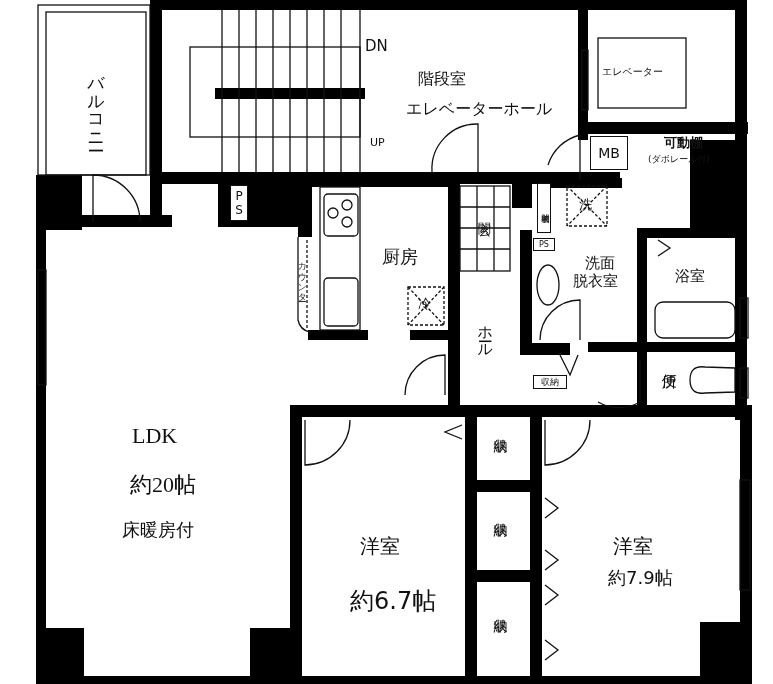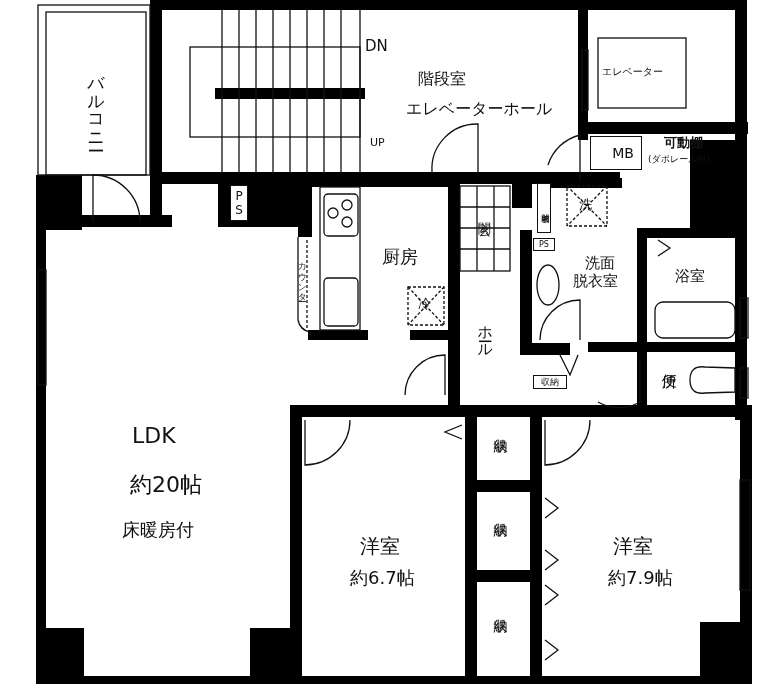--- a/index.html
+++ b/index.html
@@ -1,21 +1,21 @@
 <!DOCTYPE html>
 <html><head>
 <meta charset="utf-8">
 <style>
   html, body { margin:0; padding:0; background:#ffffff; }
   body { width:773px; height:684px; position:relative; overflow:hidden;
          font-family: "DejaVu Sans", "Liberation Sans", sans-serif; color:#111; }
   #plan { position:absolute; left:0; top:0; width:773px; height:684px; }
   .lbl { position:absolute; color:#111; white-space:nowrap; line-height:1.15; text-align:center; }
   .vert { writing-mode: vertical-rl; text-orientation: upright; letter-spacing:0; }
-  .big { font-size:22px; }
+  .big { font-size:22px;font-family:Liberation Serif, serif; }
   .med { font-size:17px; }
   .sm  { font-size:12px; }
   .xs  { font-size:9px; }
   .boxlbl { position:absolute; background:#fff; border:1.5px solid #111; display:flex;
             align-items:center; justify-content:center; }
 </style>
 </head>
 <body>
 
 <svg id="plan" viewBox="0 0 773 684" xmlns="http://www.w3.org/2000/svg">
@@ -152,21 +152,21 @@
 
 <div class="lbl med vert" style="left:86px; top:64px;">バルコニー</div>
 
 <div class="lbl sm" style="left:365px; top:38px; font-size:15px;">DN</div>
 <div class="lbl sm" style="left:370px; top:137px; font-size:11px;">UP</div>
 <div class="lbl med" style="left:418px; top:70px; font-size:16px;">階段室</div>
 <div class="lbl med" style="left:406px; top:100px; font-size:16px;">エレベーターホール</div>
 
 <div class="lbl xs" style="left:602px; top:66px; font-size:10px;">エレベーター</div>
 
-<div class="boxlbl" style="left:590px; top:136px; width:36px; height:32px; font-size:14px;padding-left:14px;">MB</div>
+<div class="boxlbl" style="left:590px; top:136px; width:36px; height:32px; font-size:14px;">MB</div>
 
 <div class="lbl sm" style="left:664px; top:136px; font-size:13px; font-weight:bold;">可動棚</div>
 <div class="lbl xs" style="left:648px; top:154px;">(ダボレール付)</div>
 
 <div class="boxlbl vert" style="left:230px; top:185px; width:16px; height:34px; font-size:12px;">PS</div>
 <div class="boxlbl" style="left:533px; top:238px; width:20px; height:11px; font-size:8px;">PS</div>
 
 <div class="lbl med" style="left:382px; top:247px; font-size:18px;">厨房</div>
 <div class="lbl xs vert" style="left:297px; top:256px; font-size:9px;">カウンター</div>
 <div class="lbl sm" style="left:418px; top:297px; font-size:13px;">冷</div>
@@ -182,20 +182,20 @@
 <div class="lbl sm vert" style="left:660px; top:362px; font-size:15px;">便所</div>
 
 <div class="lbl sm vert" style="left:476px; top:316px; font-size:15px;">ホール</div>
 <div class="boxlbl" style="left:533px; top:331px; width:32px; height:12px; font-size:9px;margin-top:44px;">収納</div>
 
 <div class="lbl big" style="left:132px; top:423px; font-size:22px;">LDK</div>
 <div class="lbl big" style="left:130px; top:472px; font-size:22px;">約20帖</div>
 <div class="lbl med" style="left:122px; top:520px; font-size:18px;">床暖房付</div>
 
 <div class="lbl med" style="left:360px; top:535px; font-size:20px;">洋室</div>
-<div class="lbl med" style="left:350px; top:568px; font-size:18px;text-align:right;">約6.7帖</div>
+<div class="lbl med" style="left:350px; top:588px; font-size:24px;text-align:right;">約6.7帖</div>
 
 <div class="lbl med" style="left:613px; top:535px; font-size:20px;">洋室</div>
 <div class="lbl med" style="left:608px; top:568px; font-size:18px;">約7.9帖</div>
 
 <div class="lbl sm vert" style="left:493px; top:428px; font-size:14px;">収納</div>
 <div class="lbl sm vert" style="left:493px; top:512px; font-size:14px;">収納</div>
 <div class="lbl sm vert" style="left:493px; top:608px; font-size:14px;">収納</div>
 
 </body></html>

